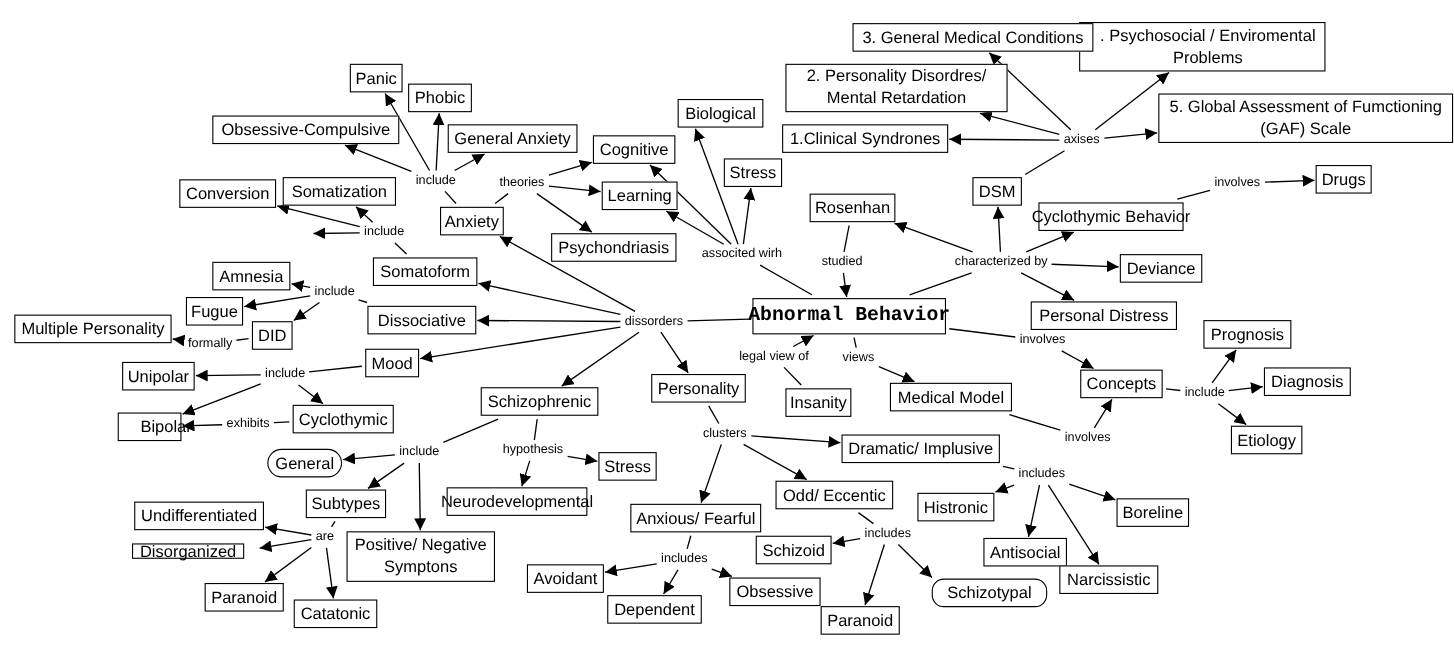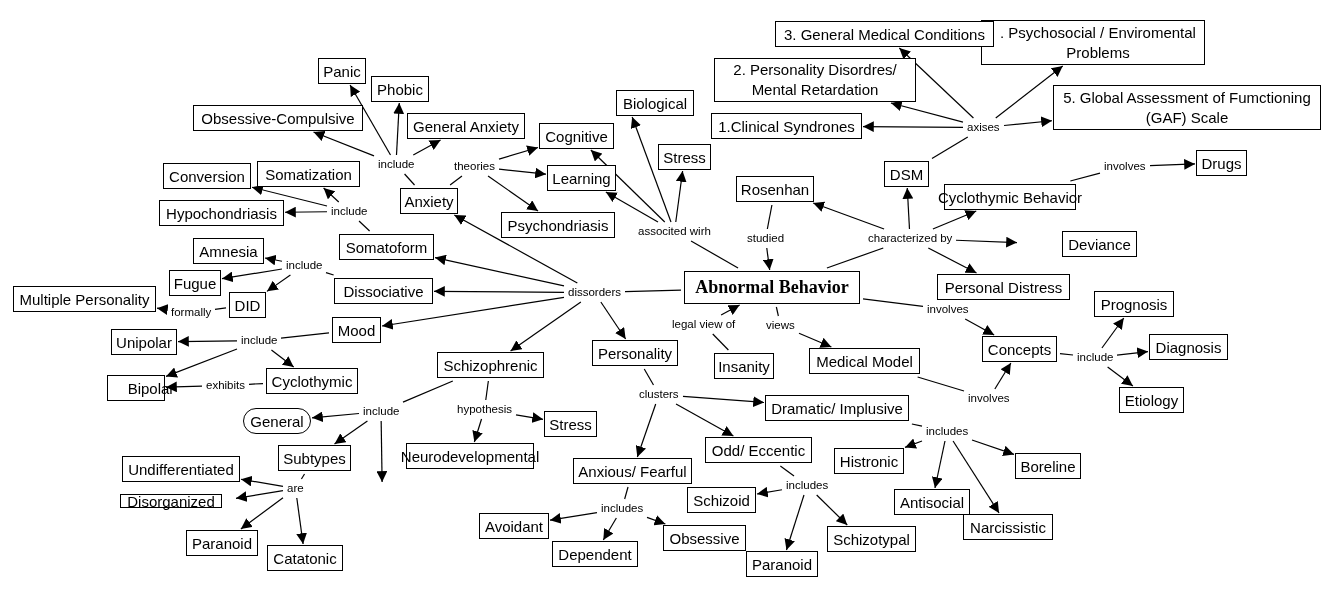--- a/index.html
+++ b/index.html
@@ -4,21 +4,21 @@
 <style>
   html, body { margin: 0; padding: 0; background: #ffffff; }
   body { width: 1322px; height: 596px; position: relative; overflow: hidden;
          font-family: "Liberation Sans", sans-serif; color: #000; }
   #canvas { position: absolute; left: 0; top: 0; width: 1322px; height: 596px; }
   #edges { position: absolute; left: 0; top: 0; width: 1322px; height: 596px; }
   .node { position: absolute; box-sizing: border-box; border: 1.3px solid #000; background: #fff;
           font-size: 15px; line-height: 19px; padding: 1px 4px; white-space: nowrap; text-align: center;
           display: flex; align-items: center; justify-content: center; }
   .node.multi { white-space: normal; line-height: 20px; }
-  .node.root { font-family: Liberation Serif, serif; font-weight: bold; font-size: 18px; border-width: 1.5px; }
+  .node.root { font-family: Liberation Mono, monospace; font-weight: bold; font-size: 18px; border-width: 1.5px; }
   .label { position: absolute; font-size: 11.5px; line-height: 13px; white-space: nowrap; background: #fff; padding: 0 1px; }
 </style>
 </head>
 <body>
 
 <div id="canvas">
   <svg id="edges">
       <defs>
         <marker id="arr" viewBox="0 0 10 10" refX="10" refY="5" markerWidth="9" markerHeight="9" orient="auto-start-reverse">
           <path d="M0,0 L10,5 L0,10 z" fill="#000"></path>
@@ -124,52 +124,52 @@
 
   <div class="node" style="left:400px;top:188px;width:58px;height:26px;">Anxiety</div>
   <div class="node" style="left:318px;top:58px;width:48px;height:26px;">Panic</div>
   <div class="node" style="left:371px;top:76px;width:58px;height:26px;">Phobic</div>
   <div class="node" style="left:193px;top:105px;width:170px;height:26px;">Obsessive-Compulsive</div>
   <div class="node" style="left:407px;top:113px;width:118px;height:26px;">General Anxiety</div>
 
   <div class="node" style="left:339px;top:234px;width:95px;height:26px;">Somatoform</div>
   <div class="node" style="left:163px;top:163px;width:88px;height:26px;">Conversion</div>
   <div class="node" style="left:257px;top:161px;width:103px;height:26px;">Somatization</div>
-  <div class="node" style="left:159px;top:200px;width:125px;height:26px;">Hypochondriasis</div>
 
   <div class="node" style="left:334px;top:278px;width:99px;height:26px;">Dissociative</div>
   <div class="node" style="left:193px;top:238px;width:71px;height:26px;">Amnesia</div>
   <div class="node" style="left:169px;top:270px;width:52px;height:26px;">Fugue</div>
   <div class="node" style="left:229px;top:292px;width:37px;height:26px;">DID</div>
   <div class="node" style="left:13px;top:286px;width:143px;height:26px;">Multiple Personality</div>
 
   <div class="node" style="left:332px;top:317px;width:49px;height:26px;">Mood</div>
   <div class="node" style="left:111px;top:329px;width:66px;height:26px;">Unipolar</div>
   <div class="node" style="left:107px;top:375px;width:58px;height:26px;padding-left:34px;">Bipolar</div>
   <div class="node" style="left:266px;top:368px;width:92px;height:26px;">Cyclothymic</div>
 
   <div class="node" style="left:437px;top:352px;width:107px;height:26px;">Schizophrenic</div>
   <div class="node" style="left:243px;top:408px;width:68px;height:26px;border-radius:13px;">General</div>
   <div class="node" style="left:278px;top:445px;width:73px;height:26px;">Subtypes</div>
+  <div class="node multi" style="left:315px;top:483px;width:135px;height:46px;">Positive/ Negative Symptons</div>
   <div class="node" style="left:394px;top:443px;width:128px;height:26px;margin-left:12px;">Neurodevelopmental</div>
   <div class="node" style="left:544px;top:411px;width:53px;height:26px;">Stress</div>
   <div class="node" style="left:122px;top:456px;width:118px;height:26px;">Undifferentiated</div>
   <div class="node" style="left:120px;top:494px;width:102px;height:14px;">Disorganized</div>
   <div class="node" style="left:186px;top:530px;width:72px;height:26px;">Paranoid</div>
   <div class="node" style="left:267px;top:545px;width:76px;height:26px;text-align:center;">Catatonic</div>
 
   <div class="node" style="left:592px;top:340px;width:86px;height:26px;">Personality</div>
   <div class="node" style="left:573px;top:458px;width:119px;height:26px;">Anxious/ Fearful</div>
   <div class="node" style="left:479px;top:513px;width:70px;height:26px;">Avoidant</div>
   <div class="node" style="left:552px;top:541px;width:86px;height:26px;">Dependent</div>
   <div class="node" style="left:663px;top:525px;width:83px;height:26px;">Obsessive</div>
   <div class="node" style="left:705px;top:437px;width:107px;height:26px;">Odd/ Eccentic</div>
   <div class="node" style="left:687px;top:487px;width:69px;height:26px;">Schizoid</div>
   <div class="node" style="left:746px;top:551px;width:72px;height:26px;">Paranoid</div>
-  <div class="node" style="left:827px;top:526px;width:89px;height:26px;">Schizotypal</div>
+  <div class="node" style="left:847px;top:526px;width:105px;height:26px;border-radius:11px;">Schizotypal</div>
   <div class="node" style="left:765px;top:395px;width:144px;height:26px;">Dramatic/ Implusive</div>
   <div class="node" style="left:834px;top:448px;width:70px;height:26px;">Histronic</div>
   <div class="node" style="left:894px;top:489px;width:76px;height:26px;">Antisocial</div>
   <div class="node" style="left:963px;top:514px;width:90px;height:26px;">Narcissistic</div>
   <div class="node" style="left:1015px;top:453px;width:66px;height:26px;">Boreline</div>
 
   <div class="node" style="left:539px;top:123px;width:75px;height:26px;">Cognitive</div>
   <div class="node" style="left:547px;top:165px;width:69px;height:26px;">Learning</div>
   <div class="node" style="left:501px;top:212px;width:114px;height:26px;">Psychondriasis</div>
   <div class="node" style="left:616px;top:90px;width:78px;height:26px;">Biological</div>
@@ -177,21 +177,21 @@
   <div class="node" style="left:736px;top:176px;width:78px;height:26px;">Rosenhan</div>
 
   <div class="node" style="left:884px;top:161px;width:45px;height:26px;">DSM</div>
   <div class="node" style="left:711px;top:113px;width:151px;height:26px;">1.Clinical Syndrones</div>
   <div class="node multi" style="left:714px;top:58px;width:202px;height:44px;">2. Personality Disordres/ Mental Retardation</div>
   <div class="node" style="left:981px;top:20px;width:224px;height:45px;white-space:normal;line-height:20px;padding-left:14px;">. Psychosocial / Enviromental Problems</div>
   <div class="node" style="left:775px;top:21px;width:219px;height:26px;">3. General Medical Conditions</div>
   <div class="node multi" style="left:1053px;top:85px;width:268px;height:45px;">5. Global Assessment of Fumctioning (GAF) Scale</div>
   <div class="node" style="left:944px;top:184px;width:132px;height:26px;">Cyclothymic Behavior</div>
   <div class="node" style="left:1196px;top:150px;width:51px;height:26px;">Drugs</div>
-  <div class="node" style="left:1018px;top:231px;width:75px;height:26px;margin-left:44px;">Deviance</div>
+  <div class="node" style="left:1018px;top:231px;width:75px;height:26px;">Deviance</div>
   <div class="node" style="left:937px;top:274px;width:133px;height:26px;">Personal Distress</div>
 
   <div class="node" style="left:714px;top:353px;width:60px;height:26px;">Insanity</div>
   <div class="node" style="left:809px;top:348px;width:111px;height:26px;">Medical Model</div>
   <div class="node" style="left:982px;top:336px;width:75px;height:26px;">Concepts</div>
   <div class="node" style="left:1094px;top:291px;width:80px;height:26px;">Prognosis</div>
   <div class="node" style="left:1149px;top:334px;width:79px;height:26px;">Diagnosis</div>
   <div class="node" style="left:1119px;top:387px;width:65px;height:26px;">Etiology</div>
 
   <span class="label" style="left:377px;top:158px;">include</span>

